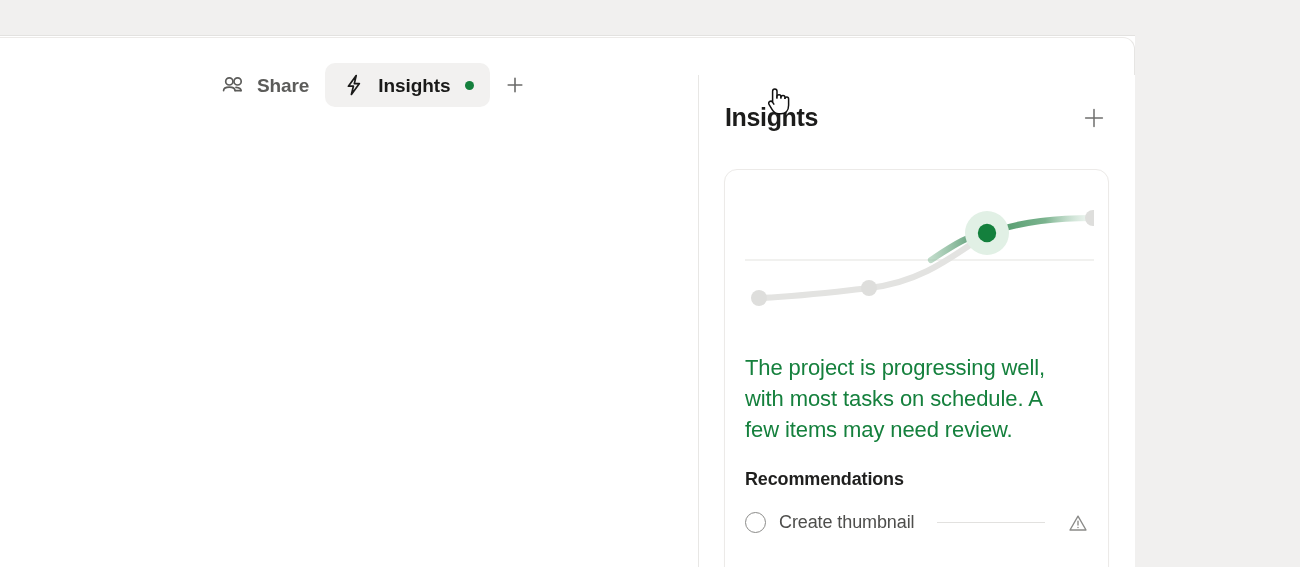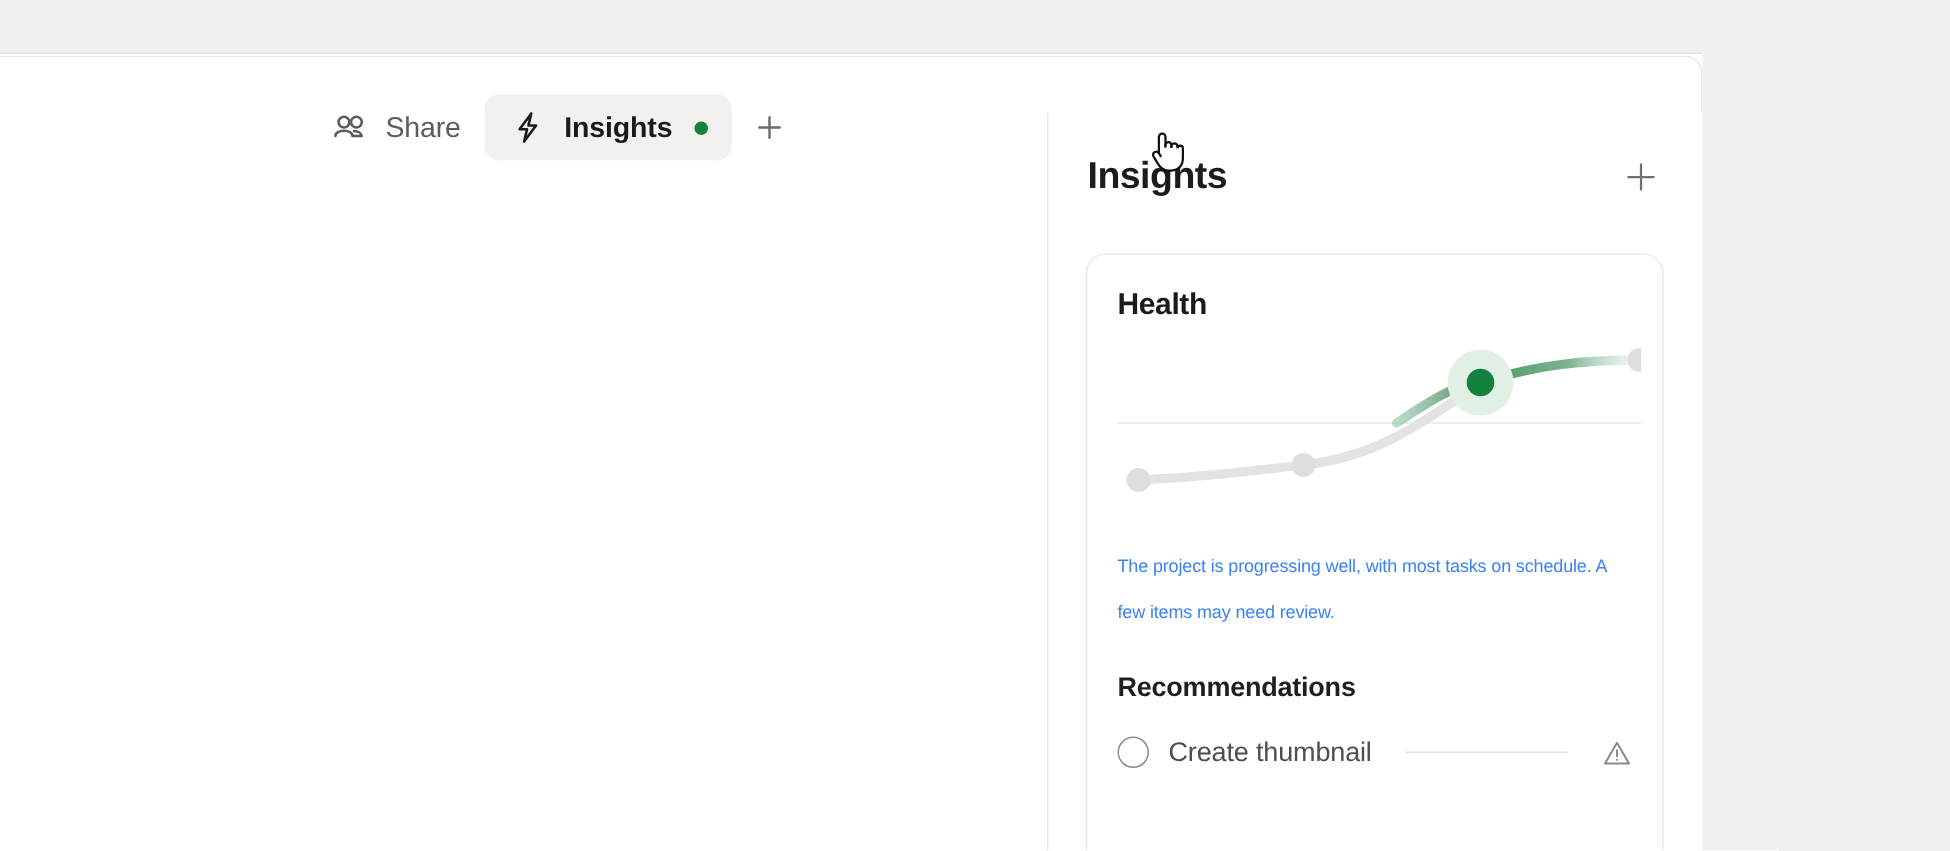--- a/index.html
+++ b/index.html
@@ -70,21 +70,21 @@
   }
   .tool-item {
     display: flex;
     align-items: center;
     gap: 11px;
     height: 44px;
     padding: 0 16px;
     border-radius: 10px;
     color: #5c5c5a;
     font-size: 19px;
-    font-weight: 400;
+    font-weight: 700;
     letter-spacing: -0.1px;
     cursor: pointer;
     white-space: nowrap;
   }
   .tool-item.active {
     background: #f2f1f0;
     color: #1a1a19;
     font-weight: 600;
   }
   .tool-label { line-height: 1; }
@@ -198,24 +198,24 @@
   .chart-wrap {
     position: relative;
     margin-top: 12px;
     width: 349px;
     height: 112px;
   }
   .chart-wrap svg { display: block; }
 
   
   .card-desc {
-    margin: 24px 0 0 0;
-    font-size: 12px;
+    margin: 36px 0 0 0;
+    font-size: 22px;
     line-height: 31px;
-    color: #3b82f6;
+    color: #15803d;
     letter-spacing: -0.1px;
     max-width: 330px;
   }
 
   
   .rec-title {
     margin: 24px 0 0 0;
     font-size: 18px;
     font-weight: 700;
     color: #1f1f1e;
@@ -320,21 +320,20 @@
         <div class="panel-title">Insights</div>
         <div class="panel-add">
           <svg width="26" height="26" viewBox="0 0 26 26" fill="none">
             <path d="M13 4.6v16.8M4.6 13h16.8" stroke="#6f6f6d" stroke-width="1.5" stroke-linecap="round"></path>
           </svg>
         </div>
       </div>
 
       <div class="card">
 
-        <div class="card-title">Health</div>
 
 
         <div class="chart-wrap">
           <svg width="349" height="112" viewBox="0 0 349 112" fill="none">
 
             <line x1="0" y1="56" x2="349" y2="56" stroke="#ececea" stroke-width="1.4"></line>
 
             <path d="M14 94 C 60 92, 88 88, 124 84 C 168 79, 196 62, 242 29" stroke="#e3e3e1" stroke-width="6.2" stroke-linecap="round" fill="none"></path>
 
             <defs>

